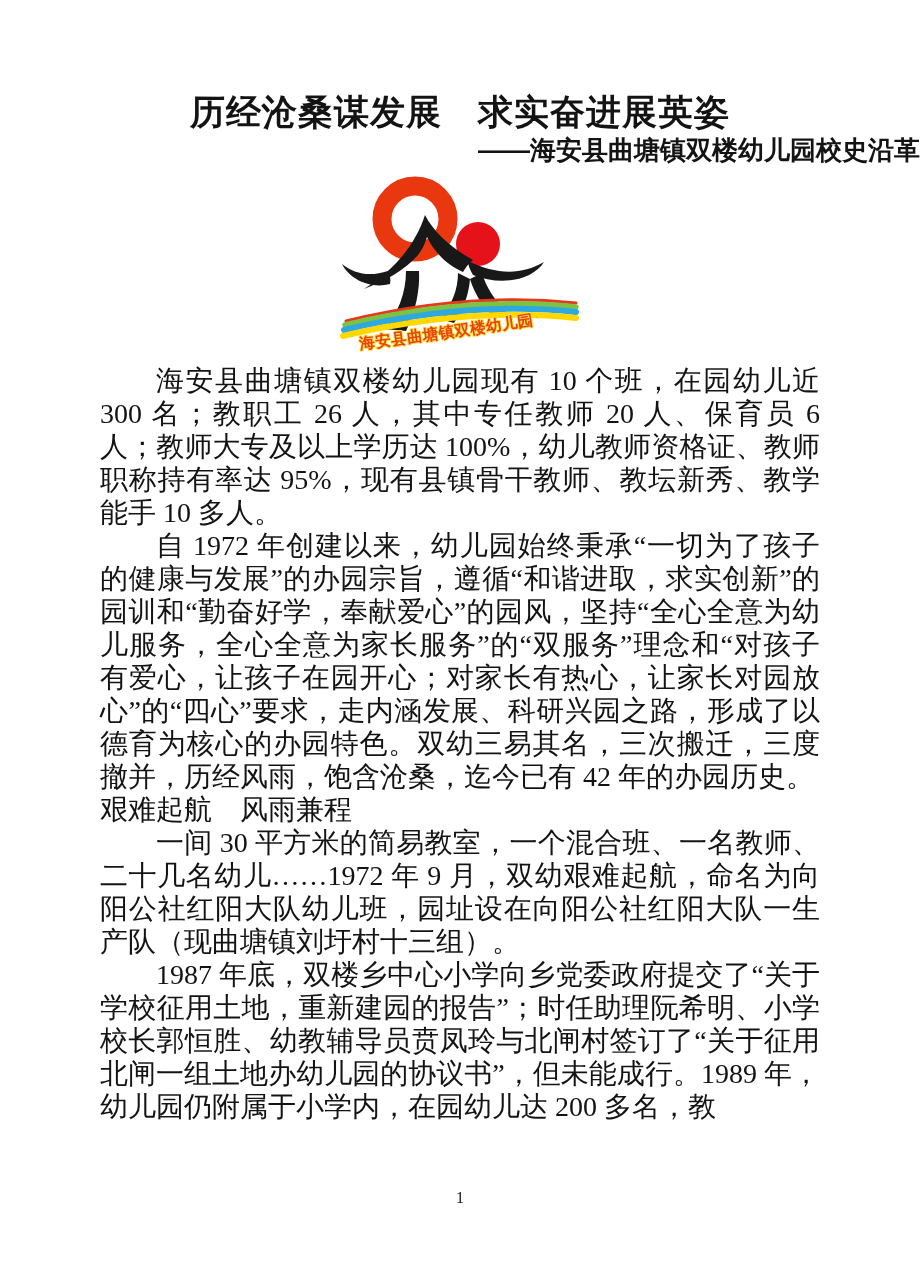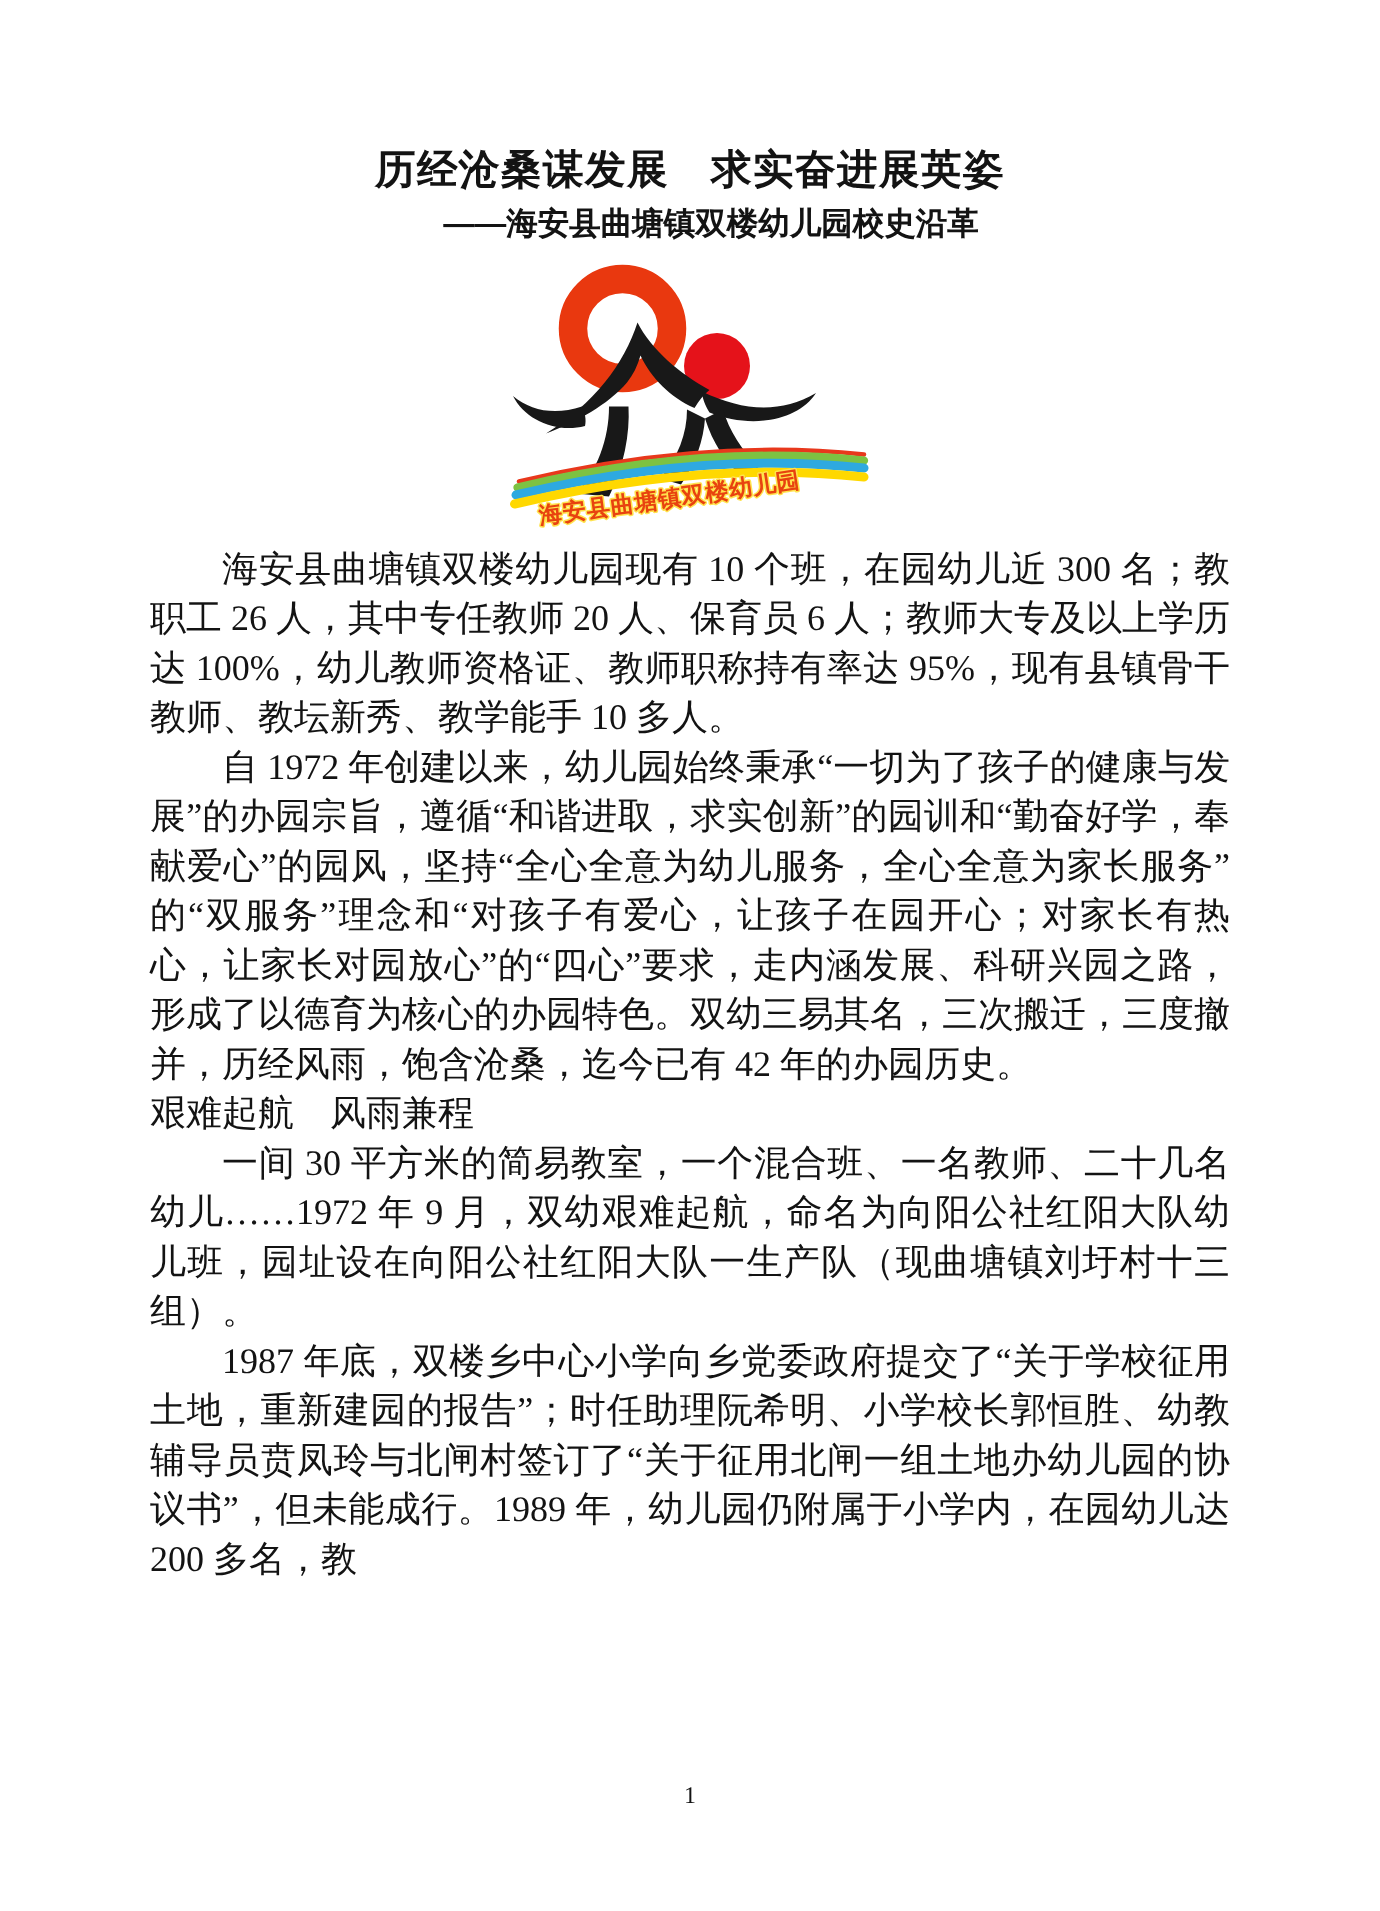--- a/index.html
+++ b/index.html
@@ -8,46 +8,46 @@
     width:920px;height:1274px;
     background:#ffffff;
     overflow:hidden;
     color:#131313;
     font-family:"Liberation Serif","DejaVu Serif",serif;
   }
   .doc-title{
     margin:0;
     padding-top:96px;
     text-align:center;
-    font-size:27px;
+    font-size:35px;
     line-height:34px;
     font-weight:700;
     letter-spacing:1px;
     font-family:"Liberation Serif","DejaVu Serif",serif;
   }
   .doc-subtitle{
     margin:5px 0 0 0;
-    text-align:center;
-    font-size:21px;
+    text-align:right;
+    font-size:26px;
     line-height:30px;
     font-weight:700;
     font-family:"Liberation Sans","DejaVu Sans",sans-serif;
     padding-left:28px;
   }
   .logo-wrap{
     width:260px;height:185px;
     margin:6px auto 0 auto;
   }
   .logo-wrap svg{display:block;width:260px;height:185px;}
   .body-col{
     margin:8px 100px 0 100px;
   }
   .body-col p{
     margin:0;
-    font-size:24px;
+    font-size:28px;
     line-height:33px;
     text-align:justify;
     text-indent:2em;
     font-family:"Liberation Serif","DejaVu Serif",serif;
   }
   .section-heading{
     margin:5px 0;
     text-align:center;
     font-size:20px;
     line-height:27px;

